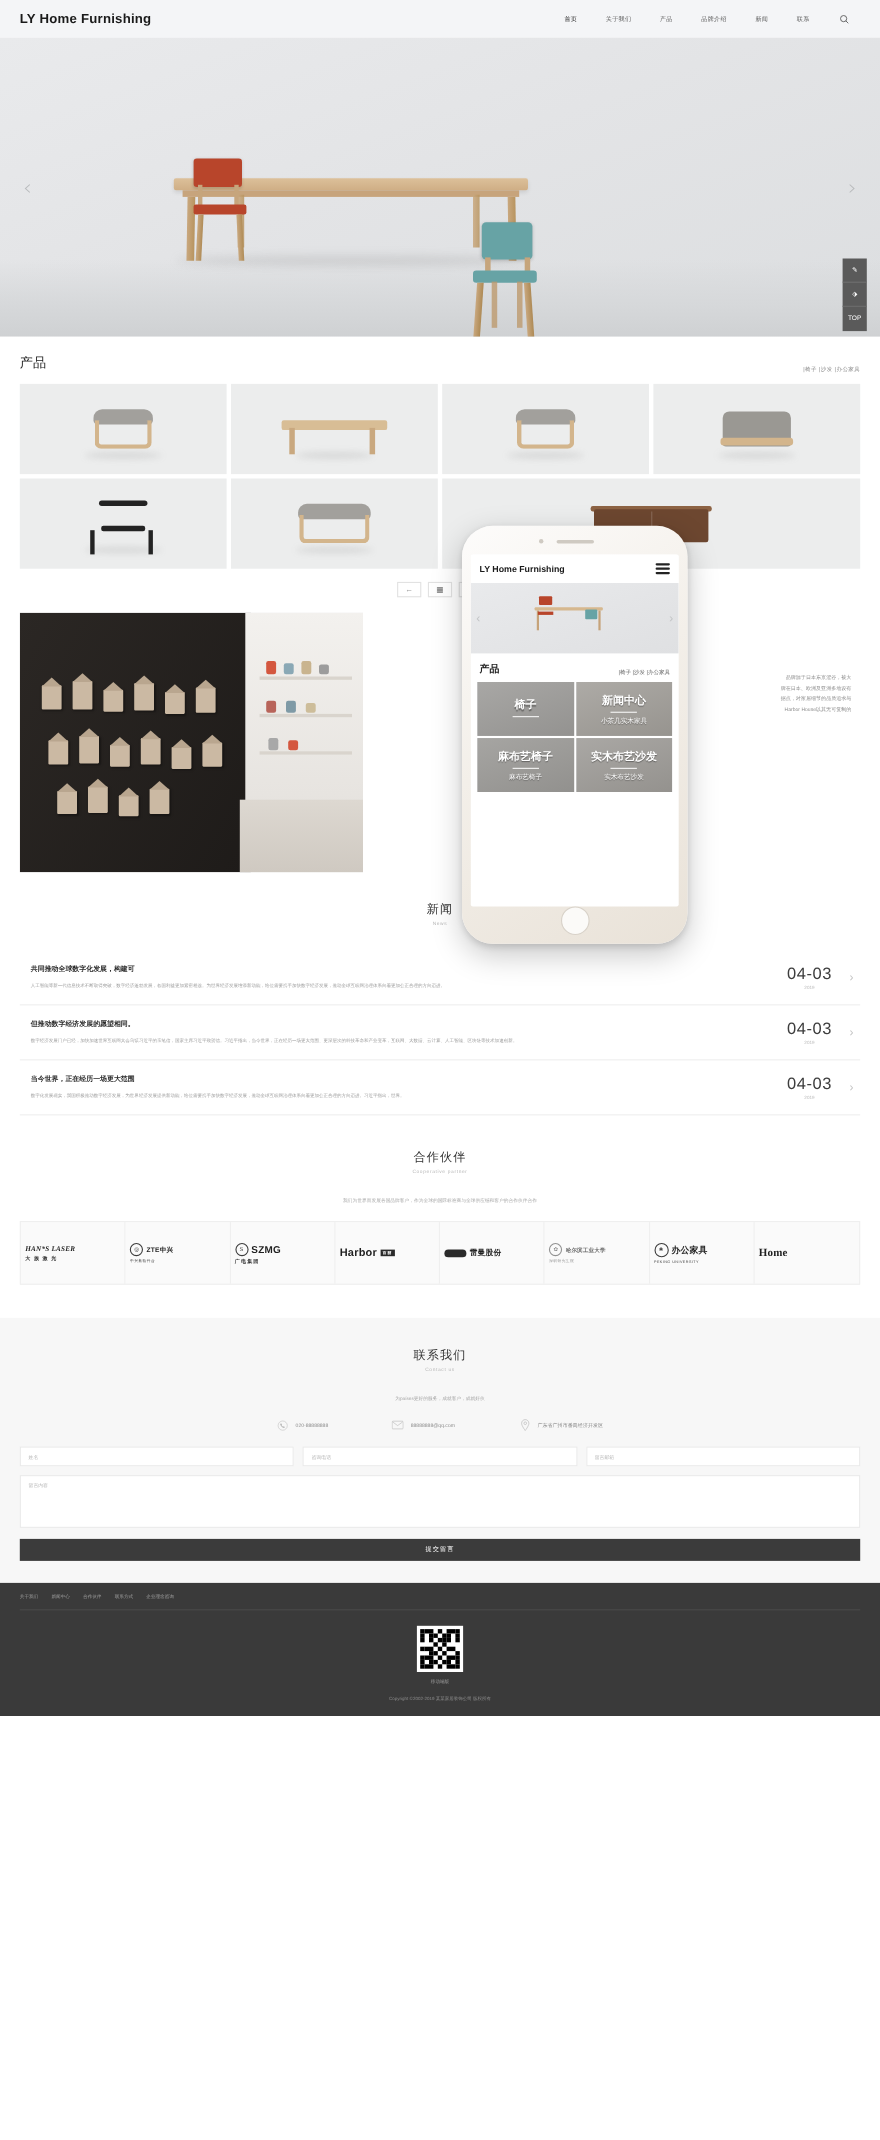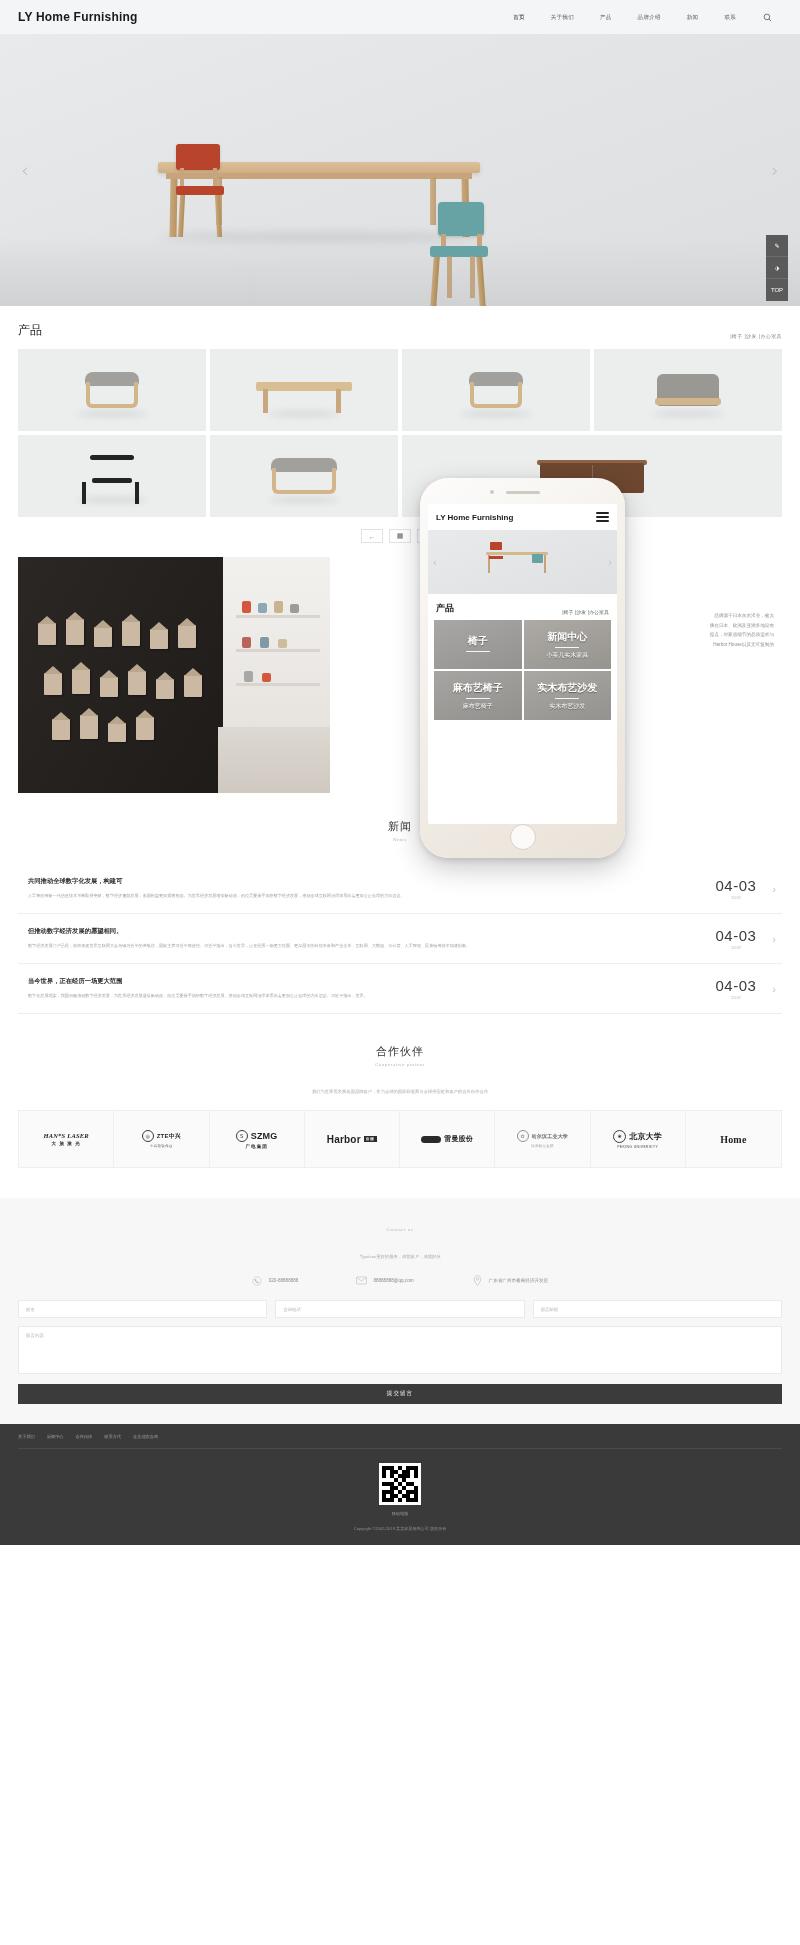--- a/index.html
+++ b/index.html
@@ -295,21 +295,21 @@
 
   
   .partners { padding: 30px 18px 0; }
   .partner-intro { text-align:center; font-size:4.3px; color:#a8a8a8; margin-top:8px; }
   .partner-grid {
     display:grid; grid-template-columns: repeat(8, 1fr);
     border: 1px solid #efefef; margin-top: 16px; background:#fafafa;
   }
   .partner-cell {
     height: 56px; border-right: 1px solid #efefef;
-    display:flex; flex-direction:column; align-items:center; justify-content:center;
+    display:flex; flex-direction:column; justify-content:center;
     gap: 2px; cursor:pointer; padding: 4px;
   }
   .partner-cell:last-child { border-right:none; }
   .p-main { font-size: 7px; font-weight: bold; color:#1f1f1f; letter-spacing:.2px; white-space:nowrap; }
   .p-main.serif { font-family: "Liberation Serif", serif; font-style: italic; font-size: 6.5px; }
   .p-sub { font-size: 4.6px; color:#333; font-weight:600; letter-spacing:1px; }
   .p-sub.en { font-size: 3.4px; letter-spacing:.4px; color:#444; font-weight:400; }
   .p-circle { width:12px; height:12px; border-radius:50%; border:1.4px solid #3c3c3c; display:flex; align-items:center; justify-content:center; font-size:5px; }
   .p-row { display:flex; align-items:center; gap:3px; }
   .p-blob { width:20px; height:7px; background:#2a2a2a; border-radius:10px; }
@@ -658,32 +658,33 @@
     <div class="partner-cell">
       <div class="p-row">
         <div class="p-circle" style="opacity:.55">✿</div>
         <div class="p-main" style="font-size:5px;opacity:.7">哈尔滨工业大学</div>
       </div>
       <div class="p-sub en" style="opacity:.6">深圳研究生院</div>
     </div>
     <div class="partner-cell">
       <div class="p-row">
         <div class="p-circle" style="width:13px;height:13px">❀</div>
-        <div class="p-main" style="font-size:8px;font-family:'Liberation Serif',serif">北京大学</div>
+        <div class="p-main" style="font-size:8px;font-family:'Liberation Serif',serif">办公家具</div>
       </div>
       <div class="p-sub en">PEKING UNIVERSITY</div>
     </div>
     <div class="partner-cell">
       <div class="p-main" style="font-size:10px;font-family:'Liberation Serif',serif">Home</div>
     </div>
   </div>
 </div>
 
 <div class="contact">
   <div class="sec-head">
+    <div class="sec-title">联系我们</div>
     <div class="sec-sub">Contact us</div>
   </div>
   <div class="partner-intro">为países更好的服务，成就客户，成就好伙</div>
 
   <div class="contact-info">
     <div class="ci">
       <div class="ci-icon">
         <svg width="10" height="10" viewBox="0 0 20 20">
             <circle cx="10" cy="10" r="8.4" fill="none" stroke="#bdbdbd" stroke-width="1"></circle>
             <path d="M6.5 6.2c1.4-.6 1.9 1 2.4 1.8.3.5-.5.9-.5 1.4 0 1 1.2 2.2 2.2 2.2.5 0 .9-.8 1.4-.5.8.5 2.4 1 1.8 2.4-.4 1-2 1-3.3.4-2-.9-3.9-2.8-4.8-4.8-.6-1.3-.6-2.5.8-2.9z" fill="#bdbdbd"></path>

